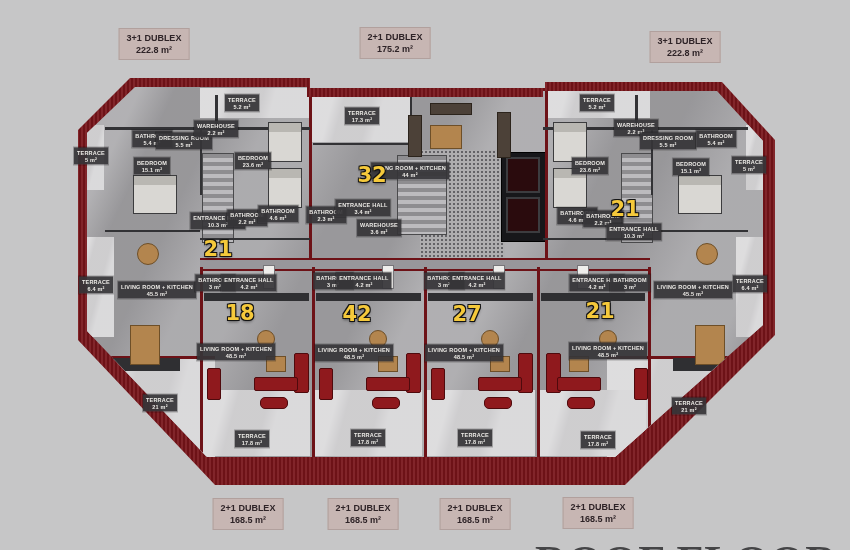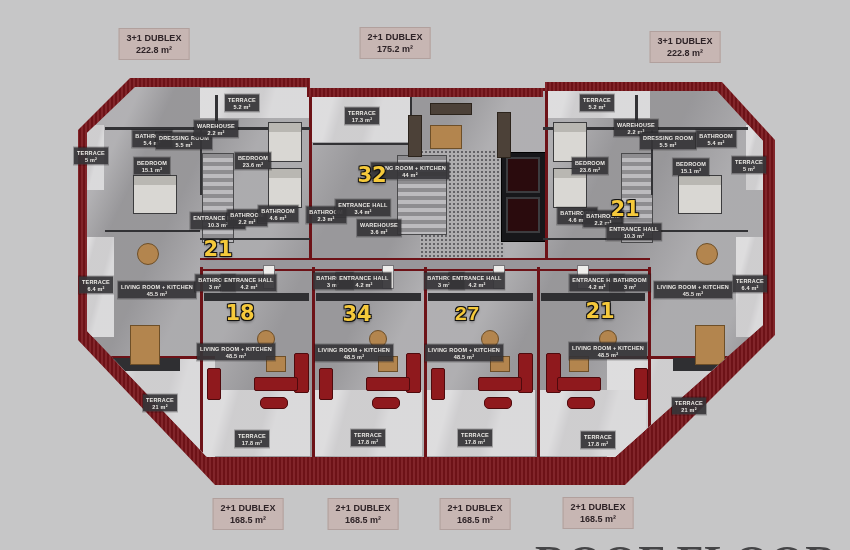--- a/index.html
+++ b/index.html
@@ -362,22 +362,22 @@
       <div class="chip" style="left: 598px; top: 440px;">
         <div>TERRACE</div>
         <div>17.8 m²</div>
       </div>
     </div>
   <div id="unit-numbers">
       <div class="unit-number" style="left: 218px; top: 249px;">21</div>
       <div class="unit-number" style="left: 372px; top: 175px;">32</div>
       <div class="unit-number" style="left: 625px; top: 209px;">21</div>
       <div class="unit-number" style="left: 240px; top: 313px;">18</div>
-      <div class="unit-number" style="left: 357px; top: 314px;">34</div>
-      <div class="unit-number" style="left: 467px; top: 314px; font-family: Liberation Mono, monospace;">27</div>
+      <div class="unit-number" style="left: 357px; top: 314px;">42</div>
+      <div class="unit-number" style="left: 467px; top: 314px;">27</div>
       <div class="unit-number" style="left: 600px; top: 311px;">21</div>
     </div>
   <div id="outer-labels">
       <div class="outer-label" style="left: 154px; top: 44px;">
         <div>3+1 DUBLEX</div>
         <div>222.8 m²</div>
       </div>
       <div class="outer-label" style="left: 395px; top: 43px;">
         <div>2+1 DUBLEX</div>
         <div>175.2 m²</div>

